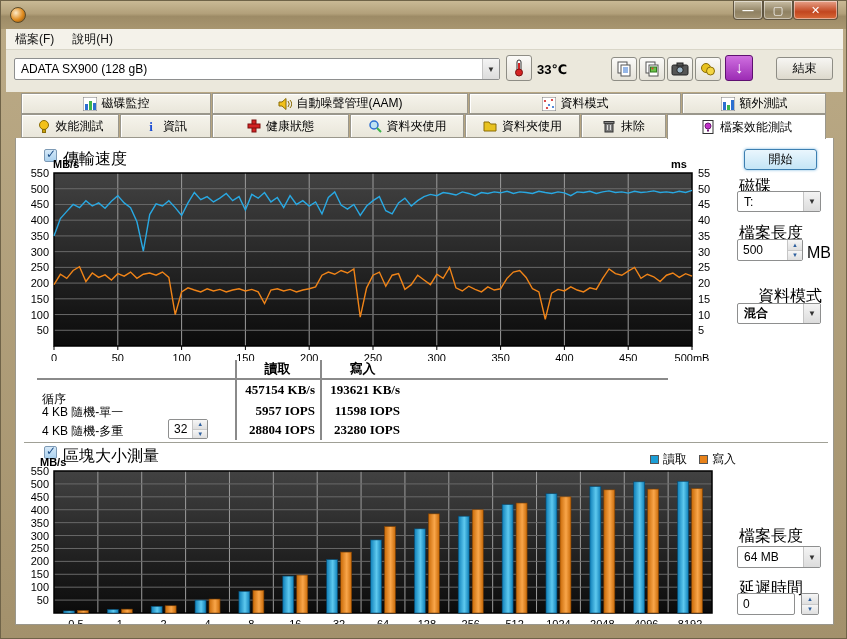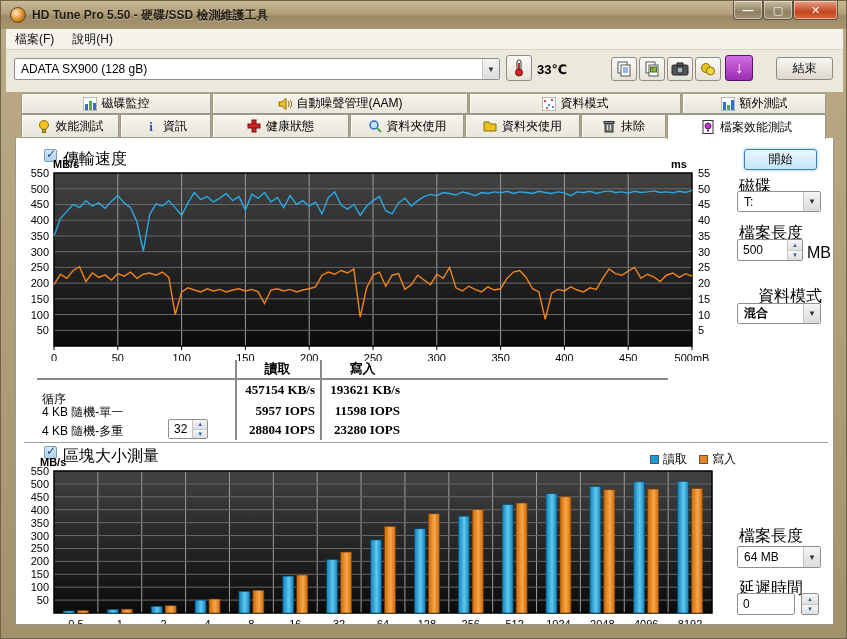--- a/index.html
+++ b/index.html
@@ -80,21 +80,20 @@
   svg { position:absolute; font-family:"Liberation Sans","DejaVu Sans",sans-serif; }
   svg text { font-size:11px; fill:#000; }
 </style>
 </head>
 <body>
 
 <div class="window">
 
   <div class="titlebar">
     <span class="app-icon"></span>
-    <span class="title-text">HD Tune Pro 5.50 - 硬碟/SSD 檢測維護工具</span>
     <div class="win-controls">
       <div class="win-btn min">—</div>
       <div class="win-btn max">▢</div>
       <div class="win-btn close">✕</div>
     </div>
   </div>
 
   <div class="menubar">
     <span class="menu-item">檔案(F)</span>
     <span class="menu-item">說明(H)</span>

